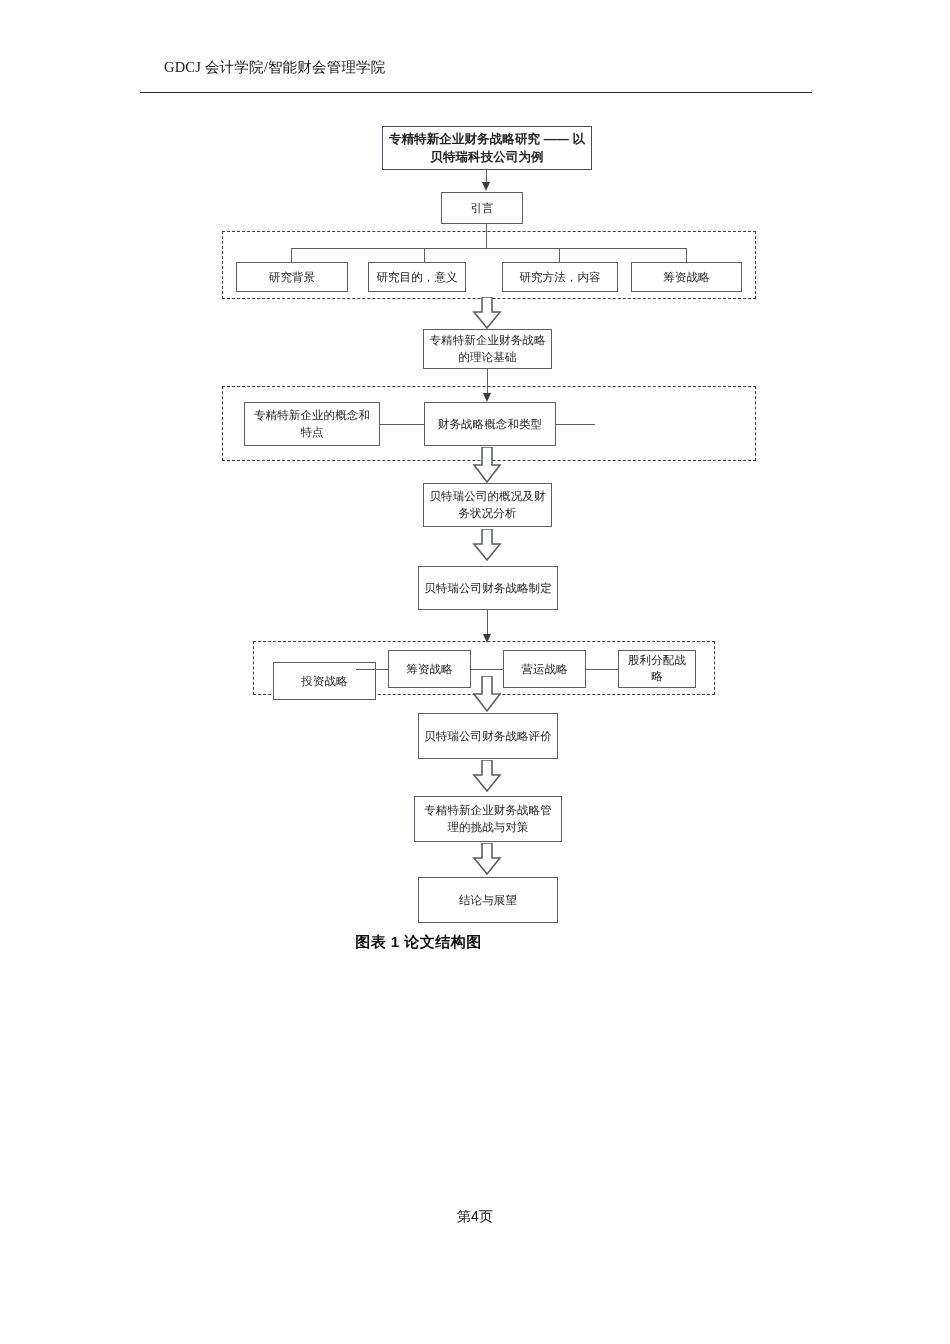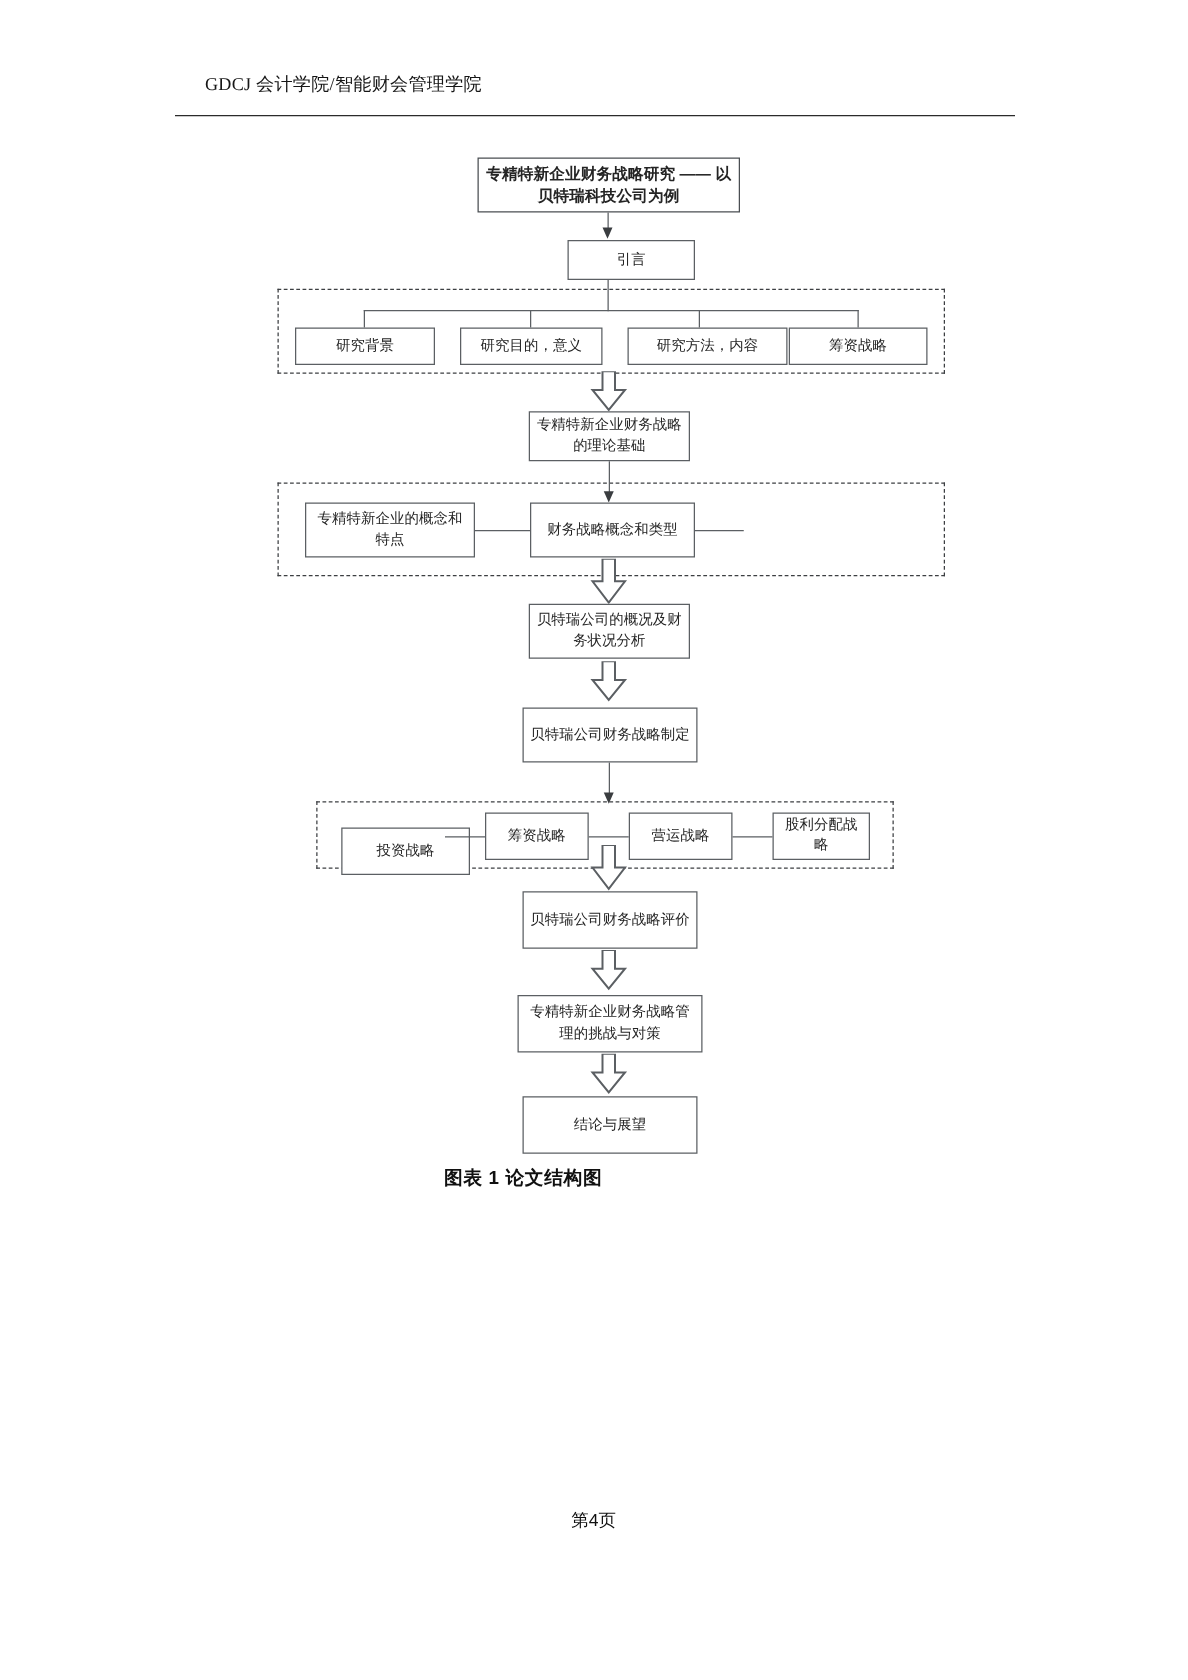--- a/index.html
+++ b/index.html
@@ -140,42 +140,42 @@
 
 <div id="flowchart">
 
   <div class="node title-node" style="left:382px; top:126px; width:210px; height:44px;">
     <span class="nodetext">专精特新企业财务战略研究 —— 以贝特瑞科技公司为例</span>
   </div>
 
   <div class="vline" style="left:486px; top:170px; height:15px;"></div>
   <div class="thin-arrow-head" style="left:482px; top:182px;"></div>
 
-  <div class="node" style="left:454px; top:192px; width:102px; height:32px;">
+  <div class="node" style="left:441px; top:192px; width:82px; height:32px;">
     <span class="nodetext">引言</span>
   </div>
 
   <div class="group-frame" style="left:222px; top:231px; width:534px; height:68px;"></div>
 
   <div class="vline" style="left:486px; top:224px; height:25px;"></div>
 
   <div class="hline" style="left:291px; top:248px; width:396px;"></div>
 
   <div class="vline" style="left:291px; top:248px; height:16px;"></div>
   <div class="vline" style="left:424px; top:248px; height:16px;"></div>
   <div class="vline" style="left:559px; top:248px; height:16px;"></div>
   <div class="vline" style="left:686px; top:248px; height:16px;"></div>
 
   <div class="node" style="left:236px; top:262px; width:112px; height:30px;">
     <span class="nodetext">研究背景</span>
   </div>
-  <div class="node" style="left:368px; top:262px; width:114px; height:30px;">
+  <div class="node" style="left:368px; top:262px; width:98px; height:30px;">
     <span class="nodetext">研究目的，意义</span>
   </div>
-  <div class="node" style="left:502px; top:262px; width:128px; height:30px;">
+  <div class="node" style="left:502px; top:262px; width:116px; height:30px;">
     <span class="nodetext">研究方法，内容</span>
   </div>
   <div class="node" style="left:631px; top:262px; width:111px; height:30px;">
     <span class="nodetext">筹资战略</span>
   </div>
 
   <div class="block-arrow" style="left:470px; top:297px; width:34px; height:34px;">
     <svg width="34" height="34" viewBox="0 0 34 34">
       <polygon points="12,0 22,0 22,15 30,15 17,31 4,15 12,15" fill="#ffffff" stroke="#5b5f63" stroke-width="1.6" stroke-linejoin="miter"></polygon>
     </svg>

